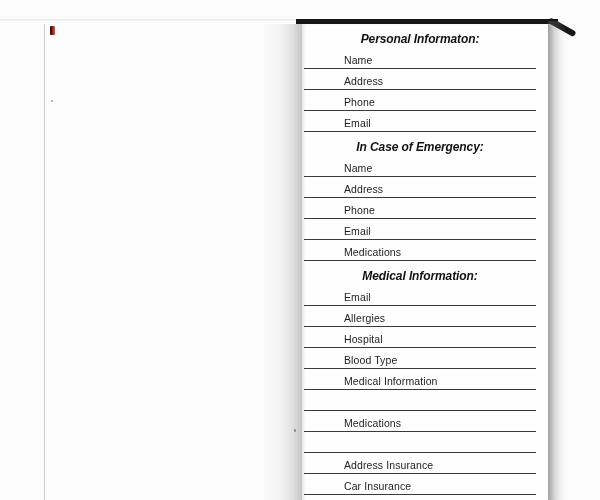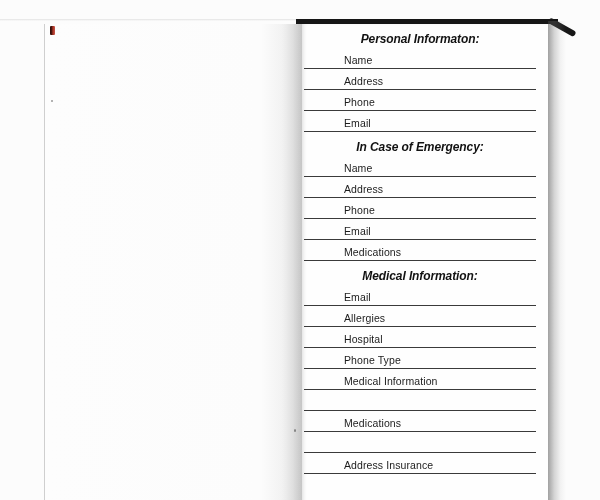--- a/index.html
+++ b/index.html
@@ -151,37 +151,40 @@
         <div class="row">
           <span class="flabel">Email</span>
         </div>
         <div class="row">
           <span class="flabel">Allergies</span>
         </div>
         <div class="row">
           <span class="flabel">Hospital</span>
         </div>
         <div class="row">
-          <span class="flabel">Phone Type</span>
+          <span class="flabel">Blood Type</span>
         </div>
         <div class="row">
           <span class="flabel">Medical Information</span>
         </div>
         <div class="row">
           <span class="flabel"></span>
         </div>
         <div class="row">
           <span class="flabel">Medications</span>
         </div>
         <div class="row">
           <span class="flabel"></span>
         </div>
         <div class="row">
           <span class="flabel">Address Insurance</span>
         </div>
+        <div class="row">
+          <span class="flabel">Car Insurance</span>
+        </div>
       </div>
 
     </div>
   </div>
 
   <div class="cover-edge-top"></div>
   <div class="cover-edge-corner"></div>
   <div class="right-edge-shadow"></div>
   <div class="bottom-shadow"></div>
 

